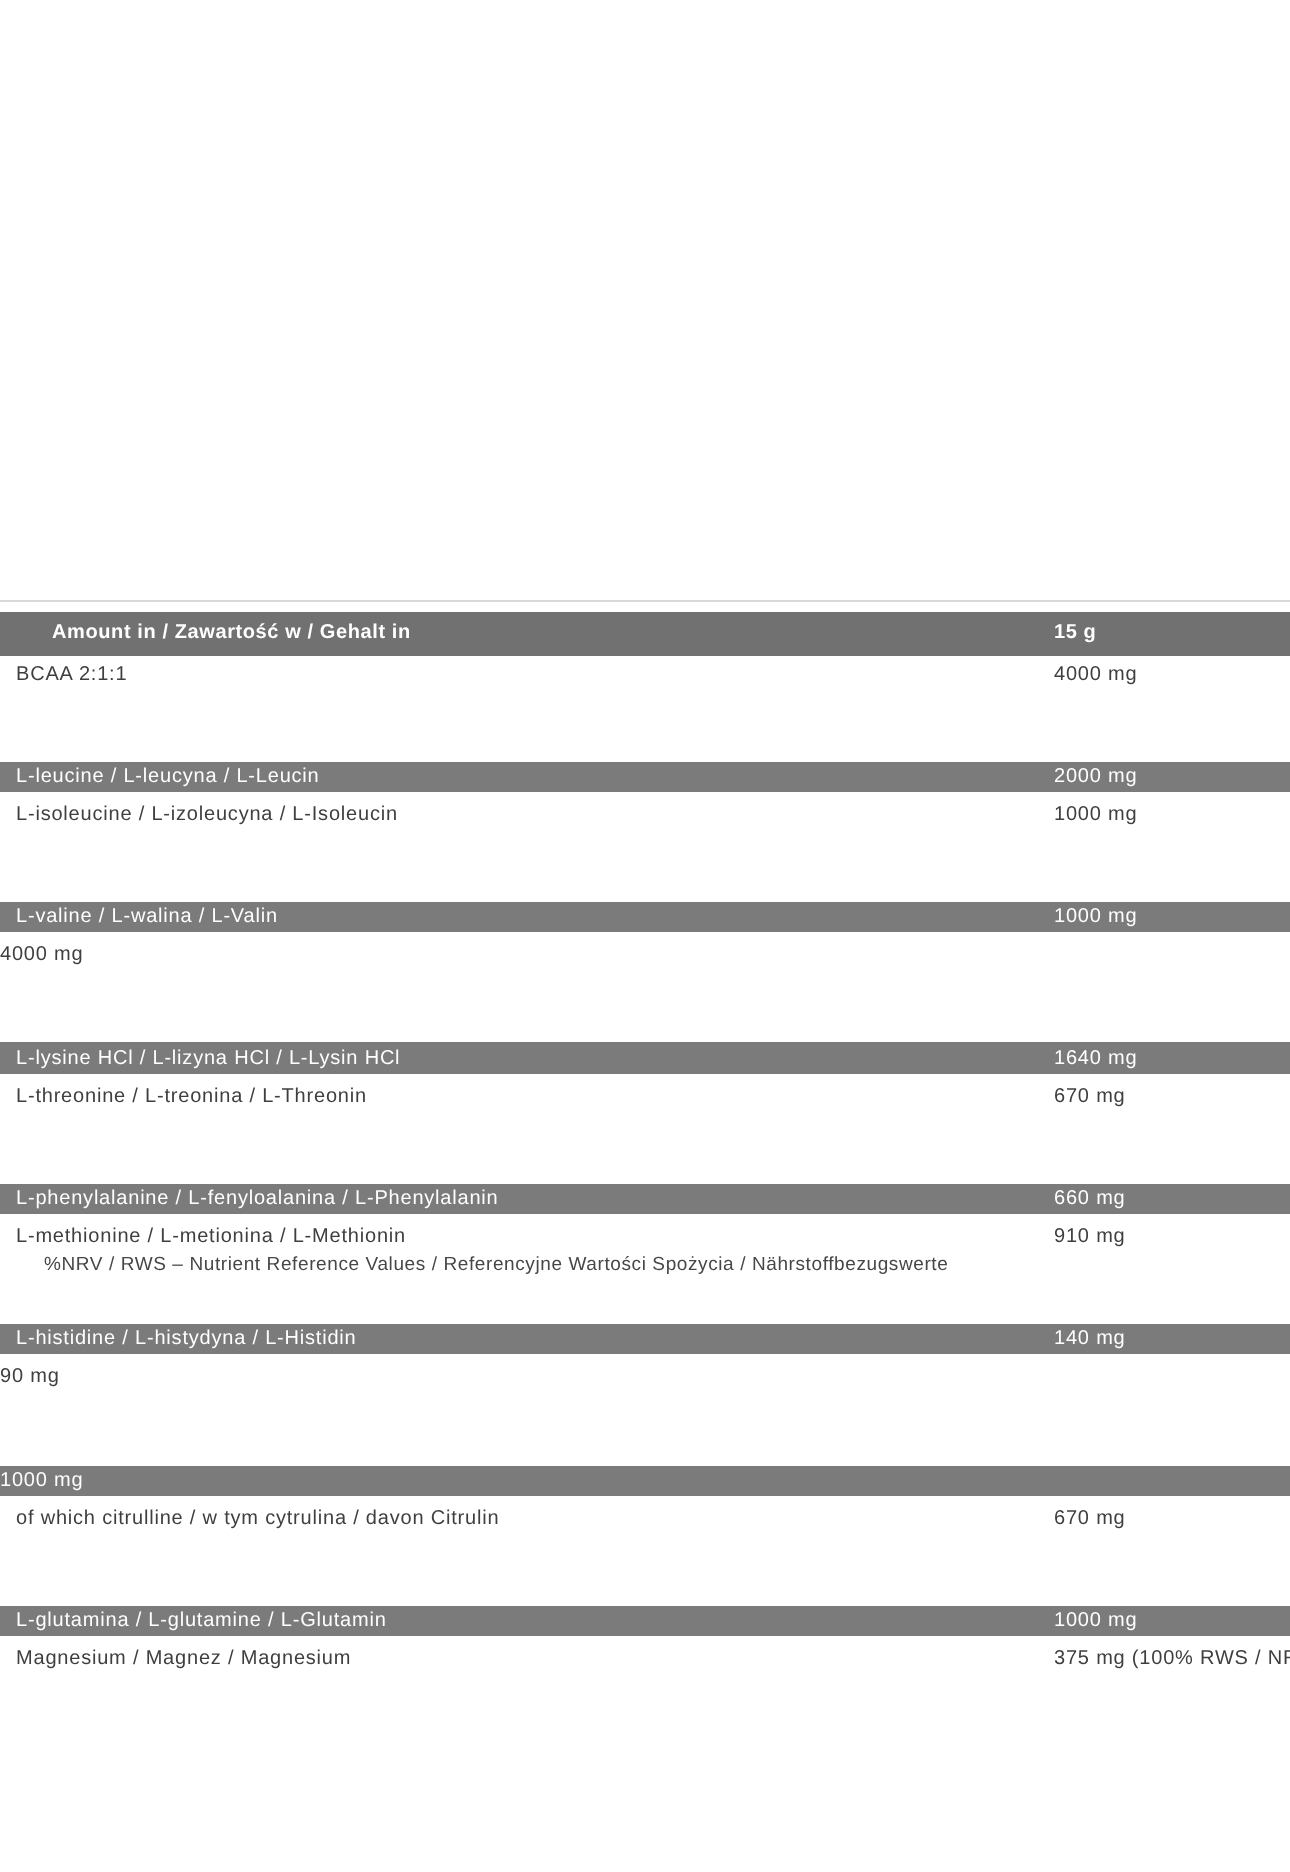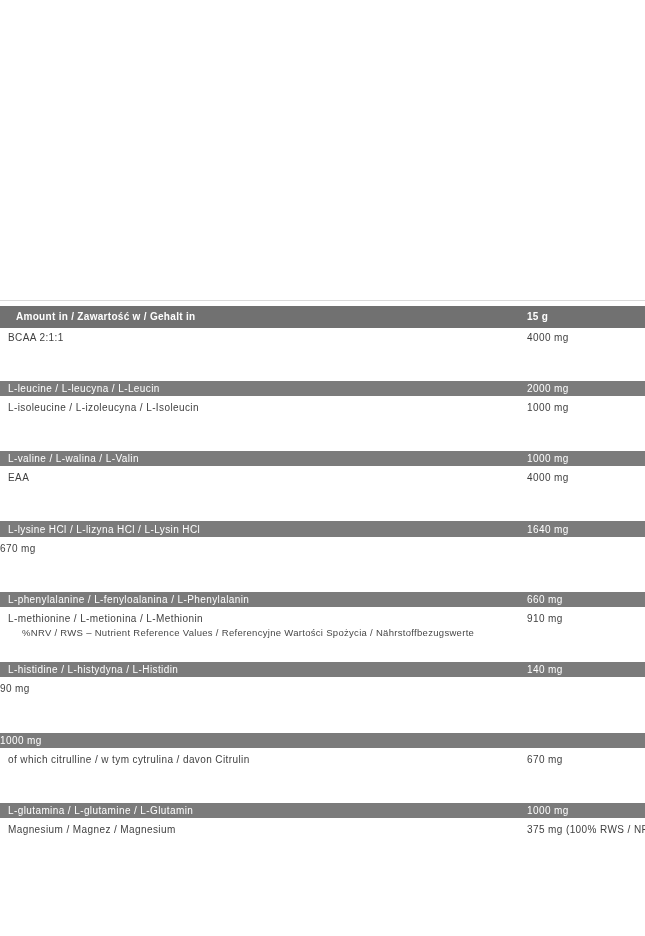--- a/index.html
+++ b/index.html
@@ -37,21 +37,21 @@
     white-space: nowrap;
   }
 
   .facts-row.header-row {
     height: 21.5px;
     background: var(--header-bg, #717171);
     color: var(--header-text, #ffffff);
     font-weight: bold;
     letter-spacing: 0.3px;
   }
-  .facts-row.header-row .cell-label { padding-left: 16px; }
+  .facts-row.header-row .cell-label { padding-left: 26px; }
 
   .facts-row.shaded {
     background: var(--stripe-bg, #7b7b7b);
     color: var(--stripe-text, #ffffff);
     border-top: 2px solid #ffffff;
     border-bottom: 2px solid #ffffff;
     margin-top: 32px;
   }
 
   .footnote {
@@ -89,30 +89,30 @@
       <span class="cell-label">L-isoleucine / L-izoleucyna / L-Isoleucin</span>
       <span class="cell-amount">1000 mg</span>
     </div>
 
     <div class="facts-row shaded">
       <span class="cell-label">L-valine / L-walina / L-Valin</span>
       <span class="cell-amount">1000 mg</span>
     </div>
 
     <div class="facts-row">
-      <span class="cell-label">EAA</span>
       <span class="cell-amount">4000 mg</span>
     </div>
 
     <div class="facts-row shaded">
       <span class="cell-label">L-lysine HCl / L-lizyna HCl / L-Lysin HCl</span>
       <span class="cell-amount">1640 mg</span>
     </div>
 
     <div class="facts-row">
+      <span class="cell-label">L-threonine / L-treonina / L-Threonin</span>
       <span class="cell-amount">670 mg</span>
     </div>
 
     <div class="facts-row shaded">
       <span class="cell-label">L-phenylalanine / L-fenyloalanina / L-Phenylalanin</span>
       <span class="cell-amount">660 mg</span>
     </div>
 
     <div class="facts-row">
       <span class="cell-label">L-methionine / L-metionina / L-Methionin</span>

